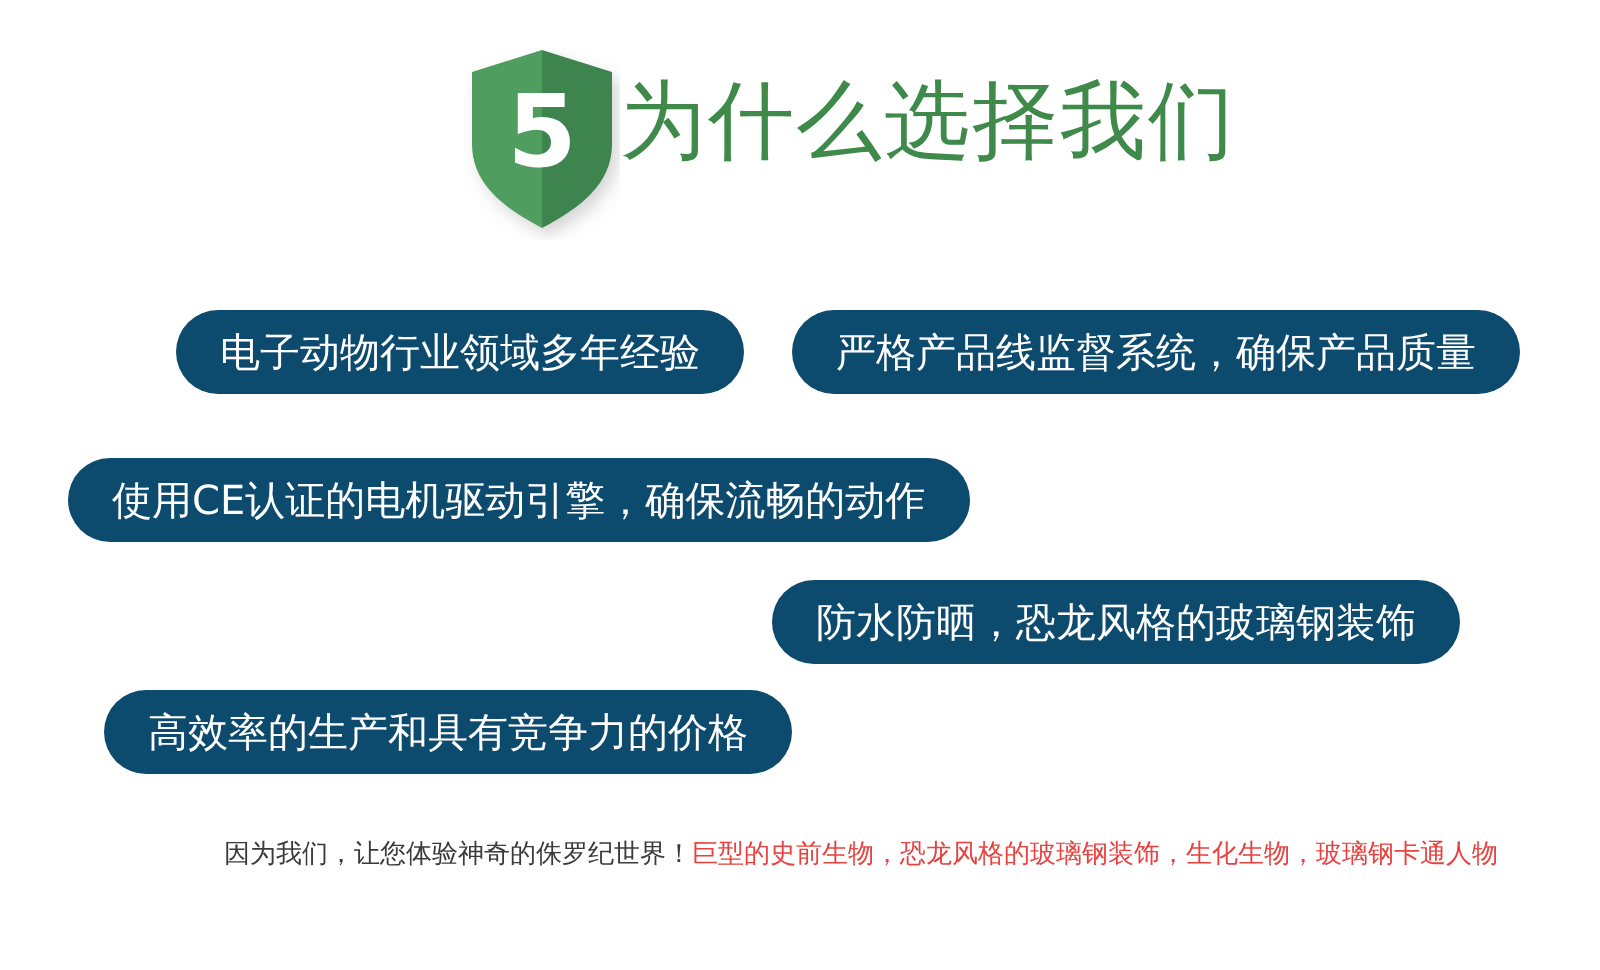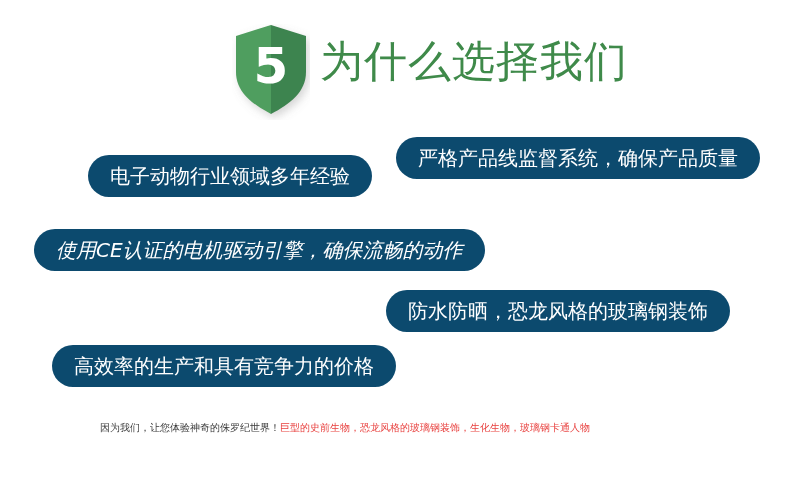--- a/index.html
+++ b/index.html
@@ -60,21 +60,21 @@
     justify-content: center;
     color: #ffffff;
     font-size: 50px;
     font-weight: bold;
     font-family: "DejaVu Sans", "Liberation Sans", sans-serif;
     line-height: 1;
     letter-spacing: 0;
   }
 
   .header-title {
-    margin-left: 10px;
+    margin-left: 0;
     margin-top: 14px;
     color: #3f8a4a;
     font-size: 43px;
     line-height: 1.1;
     letter-spacing: 1px;
     white-space: nowrap;
     font-weight: normal;
   }
 
   
@@ -88,33 +88,33 @@
     border-radius: 999px;
     font-size: 20px;
     line-height: 1;
     white-space: nowrap;
     box-sizing: border-box;
     padding: 0 22px;
     height: 42px;
   }
 
   .pill-1 { left: 88px;  top: 155px; }
-  .pill-2 { left: 396px; top: 137px; }
-  .pill-3 { left: 34px;  top: 229px; font-style: italic; }
+  .pill-2 { left: 396px; top: 155px; }
+  .pill-3 { left: 34px;  top: 229px; }
   .pill-4 { left: 386px; top: 290px; }
   .pill-5 { left: 52px;  top: 345px; }
 
   
   .footer {
     position: absolute;
-    left: 100px;
+    left: 112px;
     top: 416px;
     width: 620px;
     color: #3a3a3a;
-    font-size: 10px;
+    font-size: 13px;
     line-height: 23px;
   }
   .footer-line {
     white-space: nowrap;
   }
   .hl {
     color: #e8413f;
   }
 </style>
 </head>

